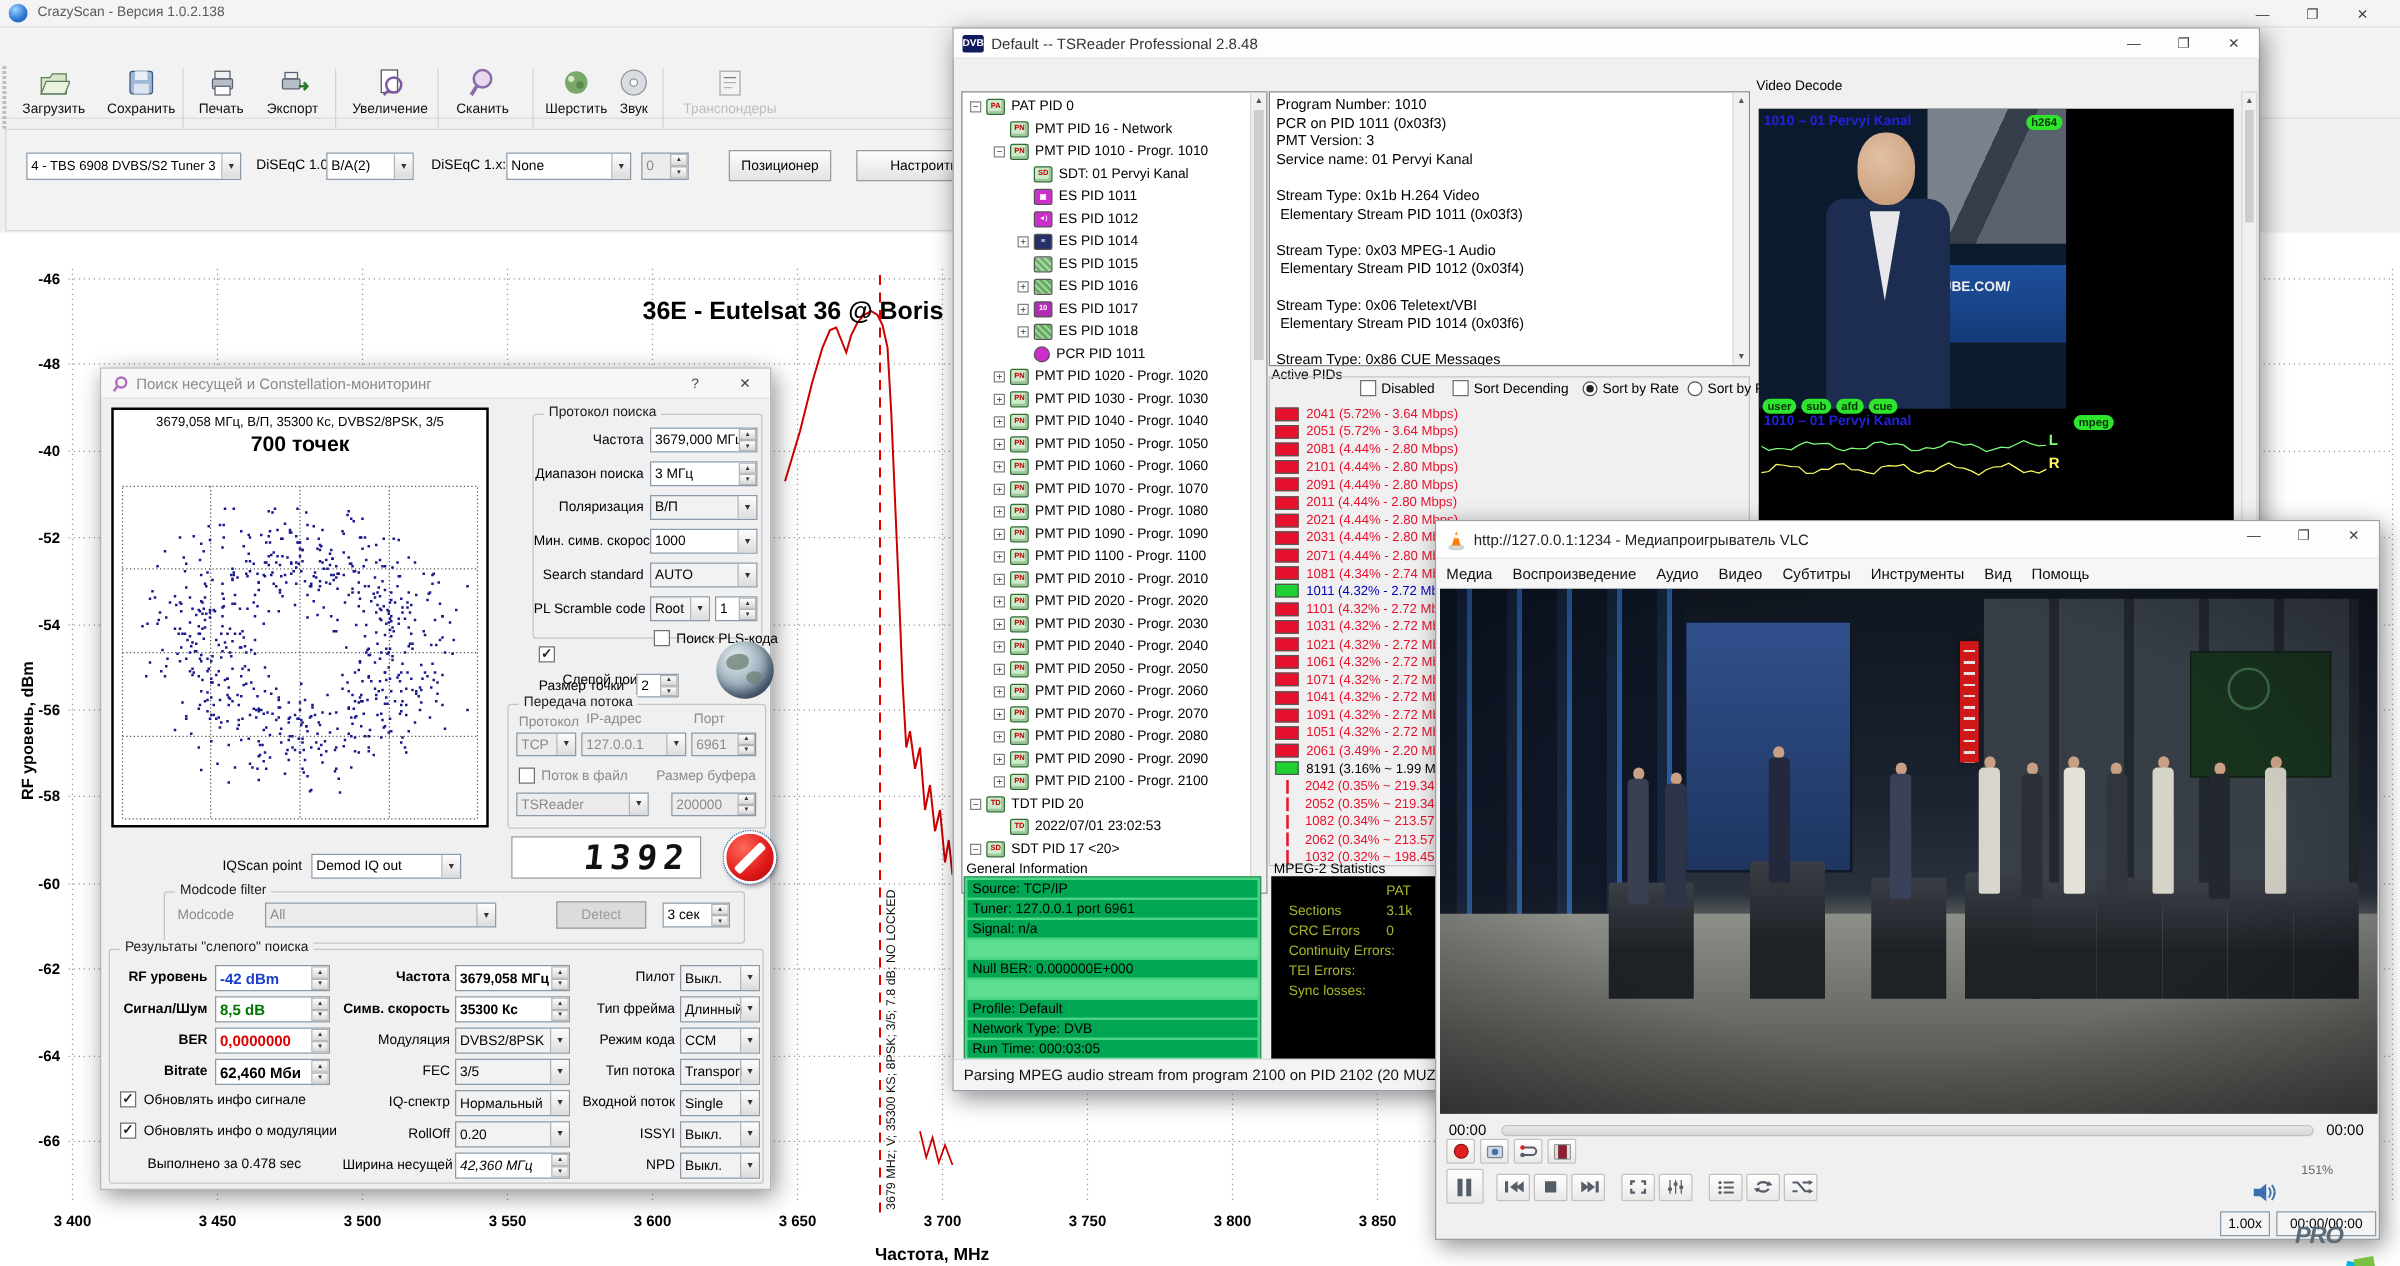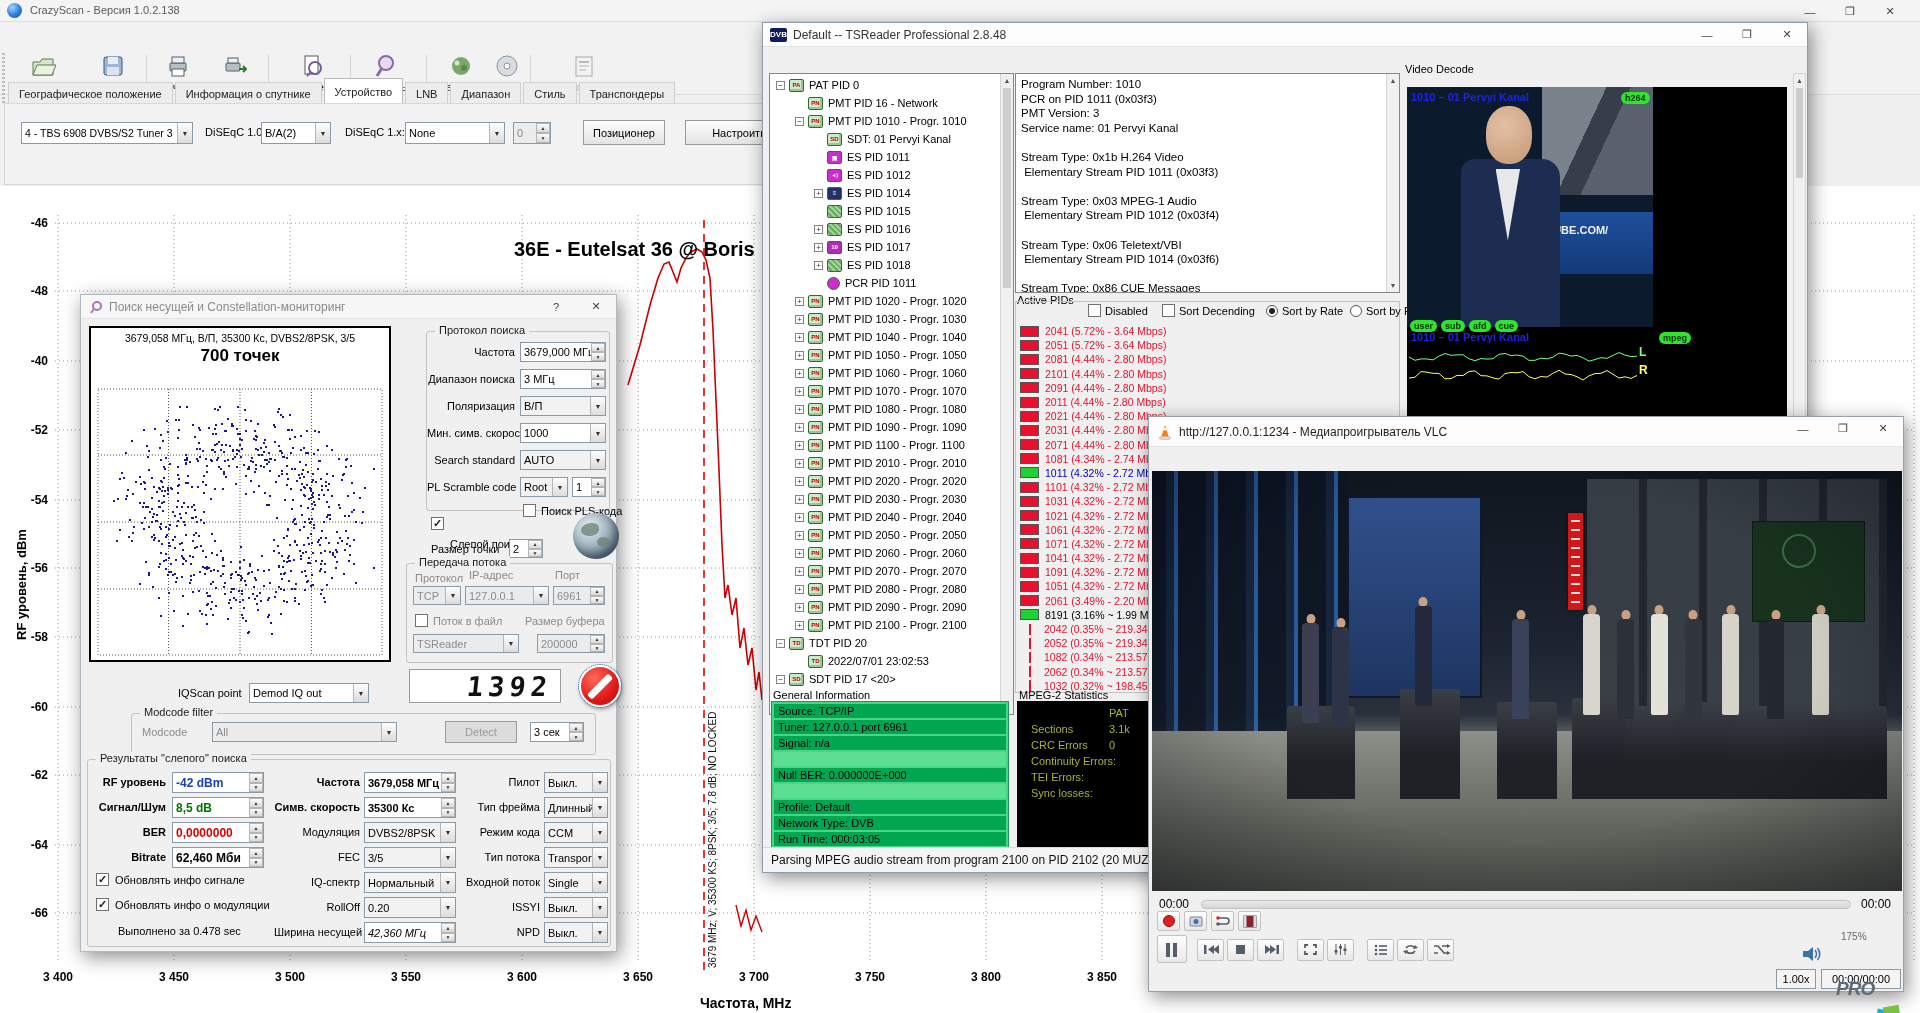--- a/index.html
+++ b/index.html
@@ -162,29 +162,20 @@
             <line x1="8" y1="17" x2="15" y2="17" stroke="#888"></line>
           </svg>
         </span>
         <span>Транспондеры</span>
       </div>
       <div class="tsep" style="left: 146px;"></div>
       <div class="tsep" style="left: 268px;"></div>
       <div class="tsep" style="left: 350px;"></div>
       <div class="tsep" style="left: 426px;"></div>
       <div class="tsep" style="left: 530px;"></div>
-    </div>
-  <div class="abs" id="cs-tabs" style="left:8px;top:80px;width:1400px;height:24px;display:flex;align-items:flex-end;">
-      <div class="tab">Географическое положение</div>
-      <div class="tab">Информация о спутнике</div>
-      <div class="tab active">Устройство</div>
-      <div class="tab">LNB</div>
-      <div class="tab">Диапазон</div>
-      <div class="tab">Стиль</div>
-      <div class="tab">Транспондеры</div>
     </div>
   <div class="abs" style="left:4px;top:103px;width:1750px;height:82px;background:#f2f2f2;border:1px solid #d8d8d8;">
     <div class="fld" style="left:16px;top:18px;width:172px;height:22px;">
       <span style="font-size:10.5px;">4 - TBS 6908 DVBS/S2 Tuner 3</span>
       <span class="selarrow">▼</span>
     </div>
     <span class="lbl" style="left:200px;top:22px;">DiSEqC 1.0:</span>
     <div class="fld" style="left:256px;top:18px;width:70px;height:22px;">
       <span>B/A(2)</span>
       <span class="selarrow">▼</span>
@@ -1682,20 +1673,30 @@
       <polygon points="7,4 9,4 9.6,6.5 6.4,6.5" fill="#fff"></polygon>
       <ellipse cx="8" cy="14" rx="6" ry="1.8" fill="#d9d9d9" stroke="#aaa" stroke-width=".5"></ellipse>
     </svg>
     <span style="color:#222;">http://127.0.0.1:1234 - Медиапроигрыватель VLC</span>
     <span class="wbtns" id="vlc-chrome" style="height:29px;">
         <div class="wbtn">—</div>
         <div class="wbtn">❐</div>
         <div class="wbtn">✕</div>
       </span>
   </div>
+  <div class="abs" id="vlc-menu" style="left:0;top:30px;width:100%;height:24px;background:#f6f6f6;display:flex;font-size:12px;color:#111;">
+      <div class="vmenu">Медиа</div>
+      <div class="vmenu">Воспроизведение</div>
+      <div class="vmenu">Аудио</div>
+      <div class="vmenu">Видео</div>
+      <div class="vmenu">Субтитры</div>
+      <div class="vmenu">Инструменты</div>
+      <div class="vmenu">Вид</div>
+      <div class="vmenu">Помощь</div>
+    </div>
 
   <div class="abs" id="vlc-video" style="left:3px;top:54px;width:750px;height:420px;overflow:hidden;
               background:linear-gradient(#10161f 0%,#1b2330 40%,#2a313c 58%,#787d74 66%,#8a8d84 74%,#565a54 100%);">
       <div class="abs" style="left: 0px; top: 0px; width: 26%; height: 78%; background: repeating-linear-gradient(90deg, rgb(13, 21, 36) 0px, rgb(13, 21, 36) 14px, rgb(22, 38, 63) 14px, rgb(22, 38, 63) 22px, rgb(42, 101, 176) 22px, rgb(42, 101, 176) 26px, rgb(13, 21, 36) 26px, rgb(13, 21, 36) 40px); opacity: 0.85;"></div>
       <div class="abs" style="left: 26%; top: 6%; width: 18%; height: 48%; background: linear-gradient(rgb(49, 80, 140), rgb(30, 53, 96)); border: 2px solid rgb(14, 24, 40);"></div>
       <div class="abs" style="left: 58%; top: 2%; width: 40%; height: 56%; background: repeating-linear-gradient(90deg, rgb(58, 65, 72) 0px, rgb(58, 65, 72) 52px, rgb(35, 40, 46) 52px, rgb(35, 40, 46) 60px); opacity: 0.9;"></div>
       <div class="abs" style="left: 80%; top: 12%; width: 15%; height: 24%; background: rgb(24, 50, 30); border: 1px solid rgb(12, 28, 16);"></div>
       <div class="abs" style="left: 84%; top: 15%; width: 34px; height: 34px; border-radius: 50%; border: 2px solid rgb(60, 107, 72);"></div>
       <div class="abs" style="left: 55.4%; top: 10%; width: 2.1%; height: 23%; background: repeating-linear-gradient(rgb(208, 24, 24) 0px, rgb(208, 24, 24) 7px, rgb(232, 222, 222) 7px, rgb(232, 222, 222) 9px) 50% 0px / 60% 100% no-repeat rgb(208, 24, 24); box-shadow: rgba(0, 0, 0, 0.5) 0px 0px 4px;"></div>
       <div class="abs" style="left: 0px; top: 62%; width: 100%; height: 38%; background: linear-gradient(rgb(141, 144, 136), rgb(99, 102, 94) 60%, rgb(76, 79, 73));"></div>
@@ -1757,21 +1758,21 @@
 
   <span class="abs lbl" style="left:10px;top:480px;font-size:12px;">00:00</span>
   <div class="abs" style="left:52px;top:483px;width:650px;height:9px;background:linear-gradient(#e9e9e9,#d7d7d7);border:1px solid #c2c2c2;border-radius:5px;"></div>
   <span class="abs lbl" style="left:712px;top:480px;font-size:12px;">00:00</span>
   <div id="vlc-smallbtns"></div>
   <div id="vlc-mainbtns"></div>
   <svg class="abs" style="left:652px;top:528px;" width="22" height="18">
     <polygon points="2,6 7,6 12,2 12,16 7,12 2,12" fill="#3a6fb0"></polygon>
     <path d="M14,5 q3,4 0,8 M16.5,3 q4.5,6 0,12" stroke="#3a6fb0" stroke-width="1.5" fill="none"></path>
   </svg>
-  <span class="abs" style="left:692px;top:514px;font-size:10px;color:#666;">175%</span>
+  <span class="abs" style="left:692px;top:514px;font-size:10px;color:#666;">151%</span>
   <div class="abs" style="left:678px;top:528px;width:74px;height:20px;background:linear-gradient(90deg,#3dbb3d,#a8d got0 60%,#f2e03a 75%,#e03a3a);
               clip-path:polygon(0 100%,100% 0,100% 100%);border-radius:2px;"></div>
   <div class="fld" style="left:627px;top:552px;width:40px;height:20px;background:#f4f4f4;justify-content:center;">
     <span style="font-size:11px;">1.00x</span>
   </div>
   <div class="fld" style="left:672px;top:552px;width:80px;height:20px;background:#f4f4f4;justify-content:center;">
     <span style="font-size:11px;">00:00/00:00</span>
   </div>
 <div class="vlcbtn" style="left: 8px; top: 494px; width: 23px; height: 20px;">
       <svg width="18" height="17">

